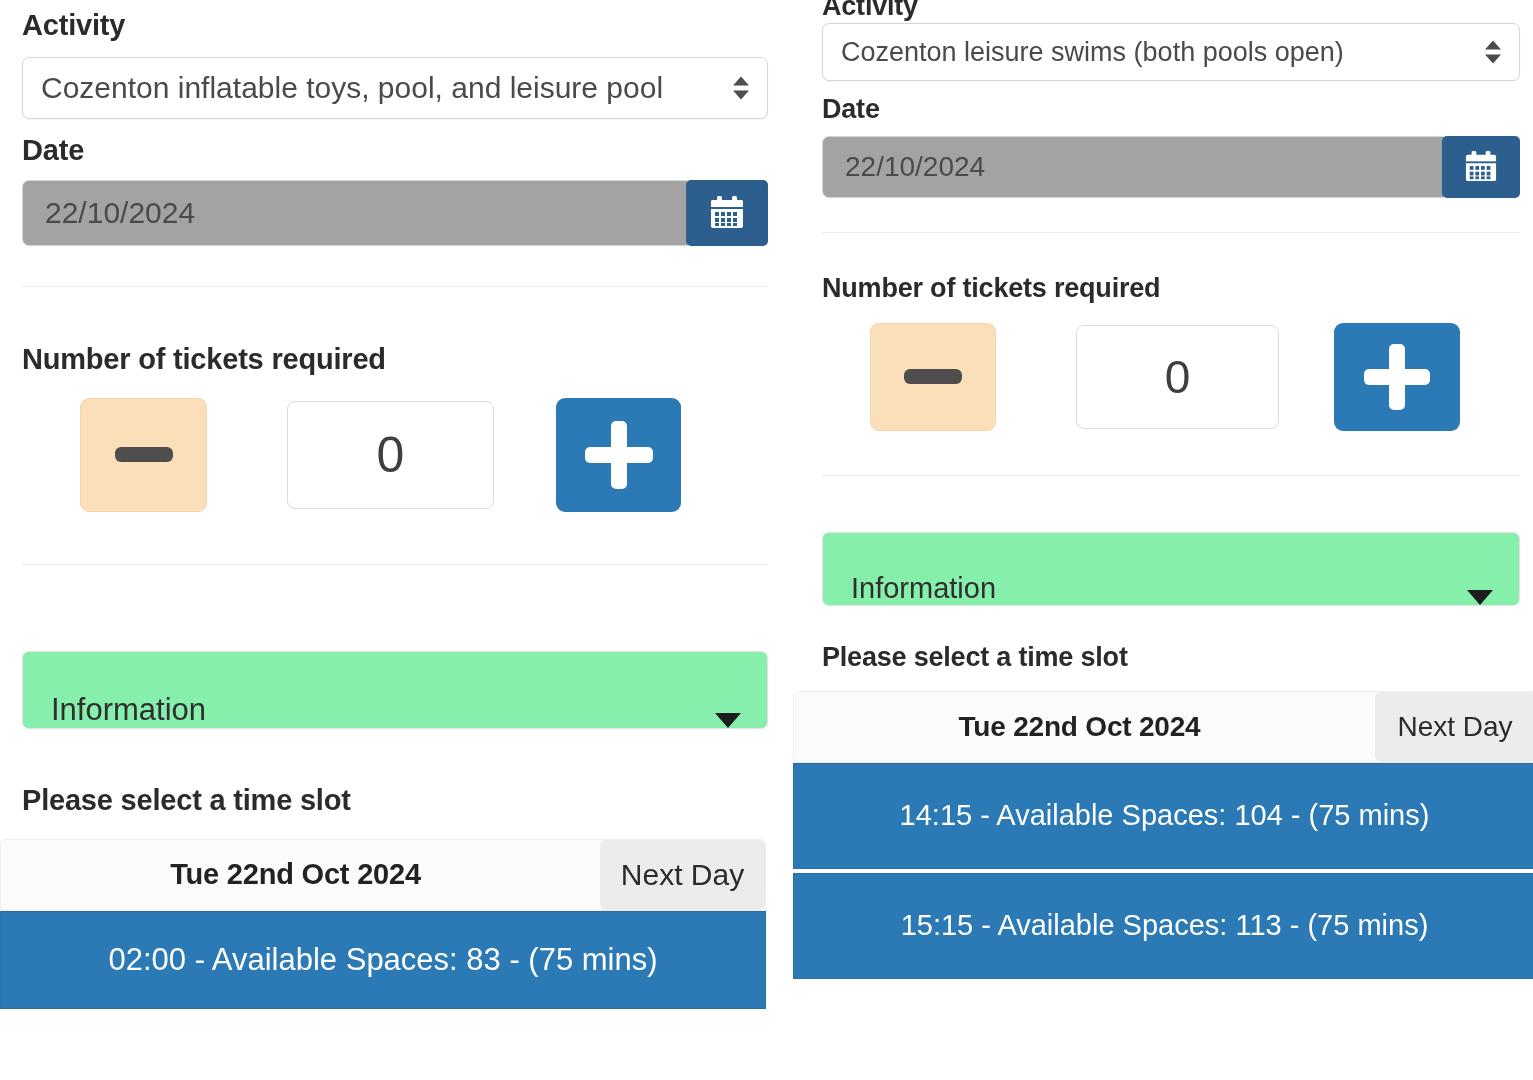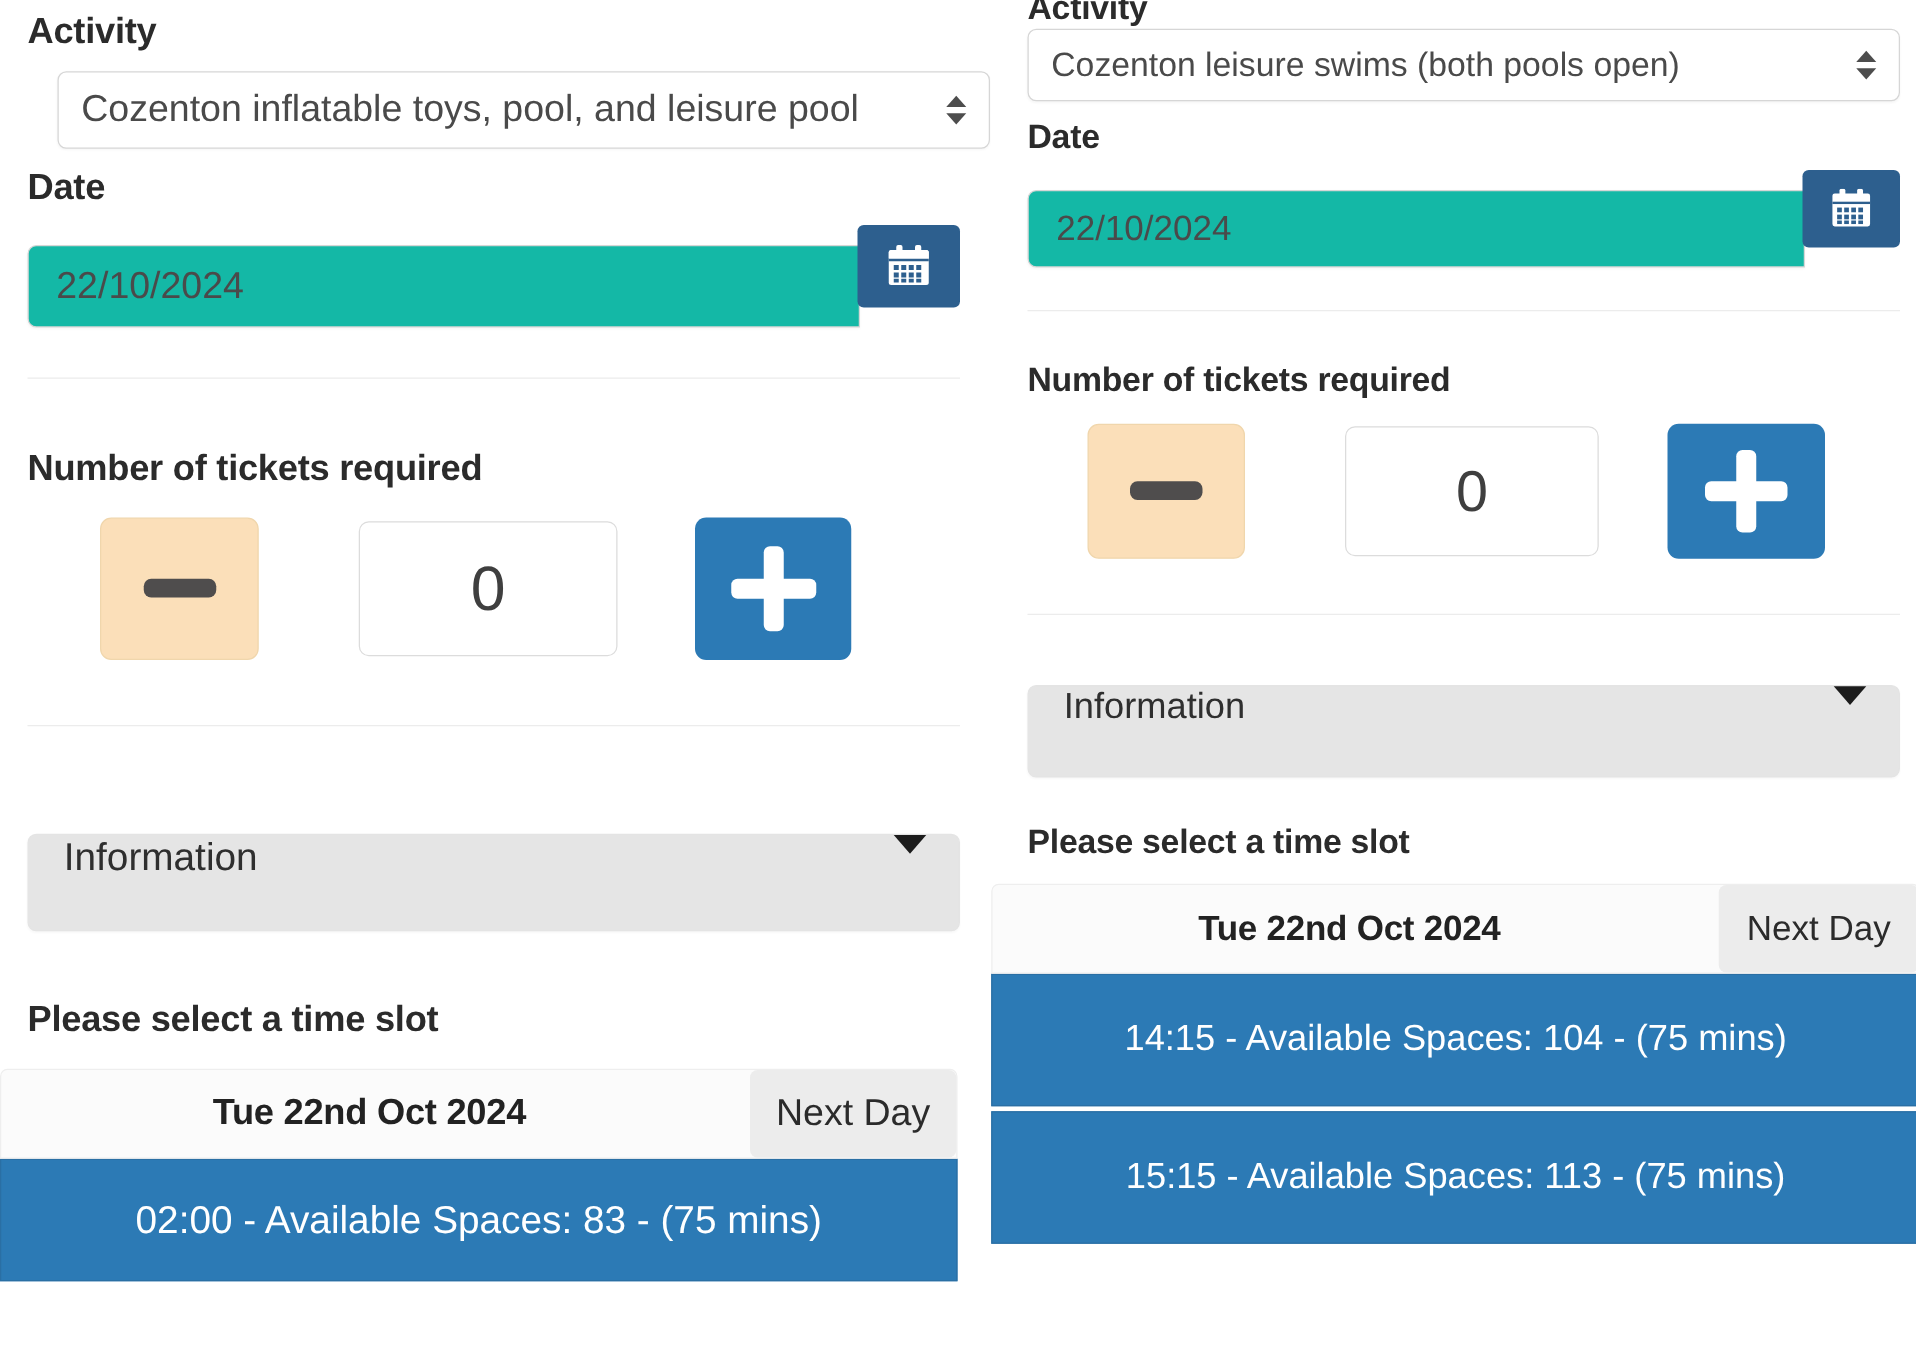--- a/index.html
+++ b/index.html
@@ -55,21 +55,21 @@
   .select-wrap {
     position: relative;
     width: 100%;
     background: #ffffff;
     border: 1px solid #d6d6d6;
     border-radius: 7px;
     box-shadow: 0 1px 2px rgba(0,0,0,0.04);
     display: flex;
     align-items: center;
   }
-  .select-wrap-l { height: 62px; padding: 0 52px 0 18px; margin-left: 24px; }
+  .select-wrap-l { height: 62px; padding: 0 52px 0 18px; }
   .select-wrap-r { height: 58px; padding: 0 52px 0 18px; }
 
   .select-value {
     color: #4a4a4a;
     white-space: nowrap;
     overflow: hidden;
     text-overflow: ellipsis;
   }
   .sel-val-l { font-size: 30px; }
   .sel-val-r { font-size: 27px; }
@@ -95,29 +95,28 @@
 
   
   .date-row {
     display: flex;
     align-items: stretch;
     width: 100%;
     position: relative;
   }
   .date-input {
     flex: 1;
-    background: #14b8a6;
+    background: #a3a3a3;
     border: 1px solid #d6d6d6;
     border-radius: 7px 0 0 7px;
     display: flex;
     align-items: center;
     padding-left: 22px;
     color: #4a4a4a;
     box-shadow: 0 1px 2px rgba(0,0,0,0.04);
-    margin-top: 16px;
   }
   .date-input-l { height: 66px; font-size: 30px; margin-right: 0; }
   .date-input-r { height: 62px; font-size: 28px; }
 
   .cal-btn {
     background: #2d5f8e;
     border: none;
     border-radius: 5px;
     display: flex;
     align-items: center;
@@ -193,25 +192,25 @@
 
   .plus-h, .plus-v { position: absolute; background: #ffffff; border-radius: 5px; }
   .plus-h-l { width: 68px; height: 16px; }
   .plus-v-l { width: 16px; height: 68px; }
   .plus-h-r { width: 66px; height: 16px; }
   .plus-v-r { width: 16px; height: 66px; }
 
   
   .accordion {
     width: 100%;
-    background: #e5e5e5;
+    background: #86efac;
     border: 1px solid #e4e4e4;
     border-radius: 7px;
     display: flex;
-    align-items: flex-start;
+    align-items: flex-end;
     justify-content: space-between;
     cursor: pointer;
     box-shadow: 0 1px 2px rgba(0,0,0,0.03);
   }
   .accordion-l { height: 78px; padding: 0 26px 0 28px; }
   .accordion-r { height: 74px; padding: 0 26px 0 28px; }
 
   .accordion-title { color: #2f2f2f; }
   .acc-t-l { font-size: 31px; }
   .acc-t-r { font-size: 29px; }

